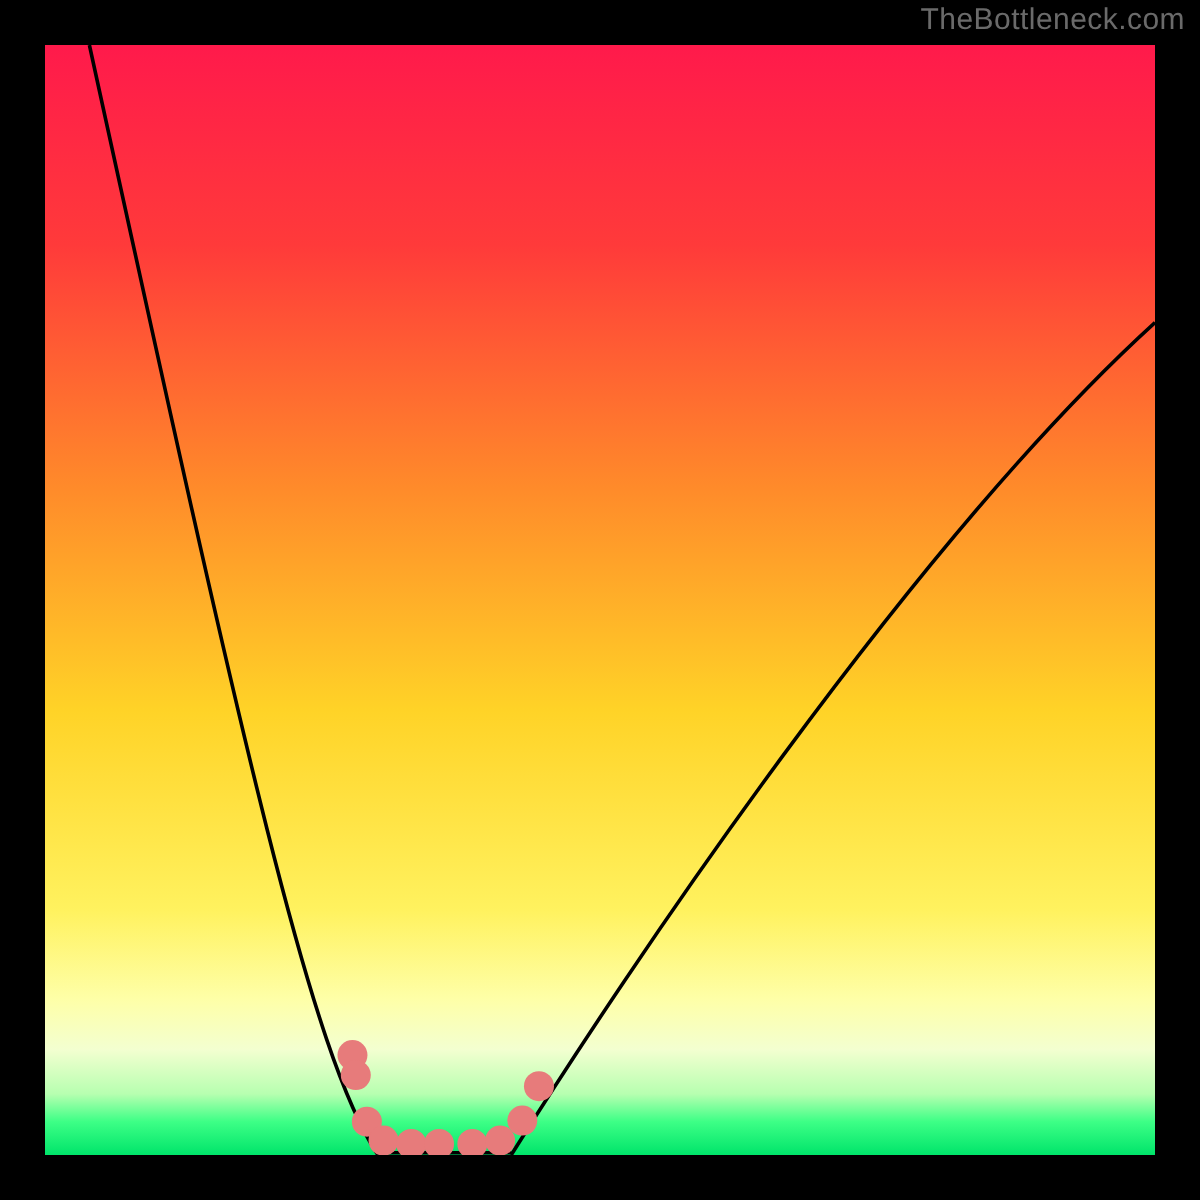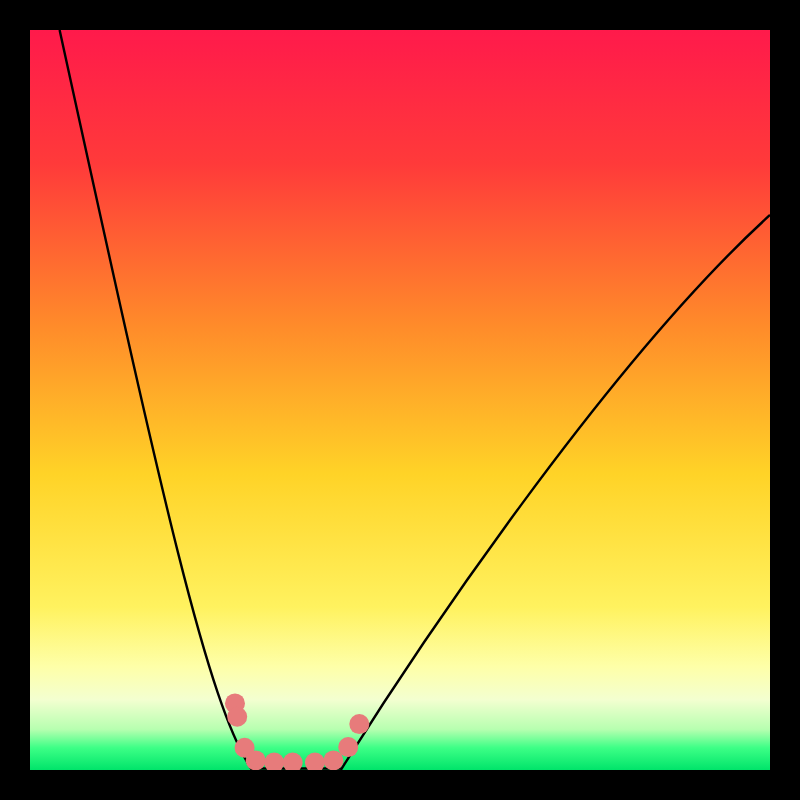--- a/index.html
+++ b/index.html
@@ -33,20 +33,21 @@
     width: 740px;
     height: 740px;
   }
   svg {
     display: block;
   }
 </style>
 </head>
 <body>
 <div class="outer">
+  <div class="watermark">TheBottleneck.com</div>
   <div class="plot">
     <svg id="chart-svg" width="740" height="740" viewBox="0 0 740 740">
         <defs>
           <linearGradient id="bg-grad" x1="0" y1="0" x2="0" y2="1">
             <stop offset="0%" stop-color="#ff1a4b"></stop>
             <stop offset="18%" stop-color="#ff3a3a"></stop>
             <stop offset="40%" stop-color="#ff8b2a"></stop>
             <stop offset="60%" stop-color="#ffd327"></stop>
             <stop offset="78%" stop-color="#fff25f"></stop>
             <stop offset="86%" stop-color="#feffa8"></stop>

